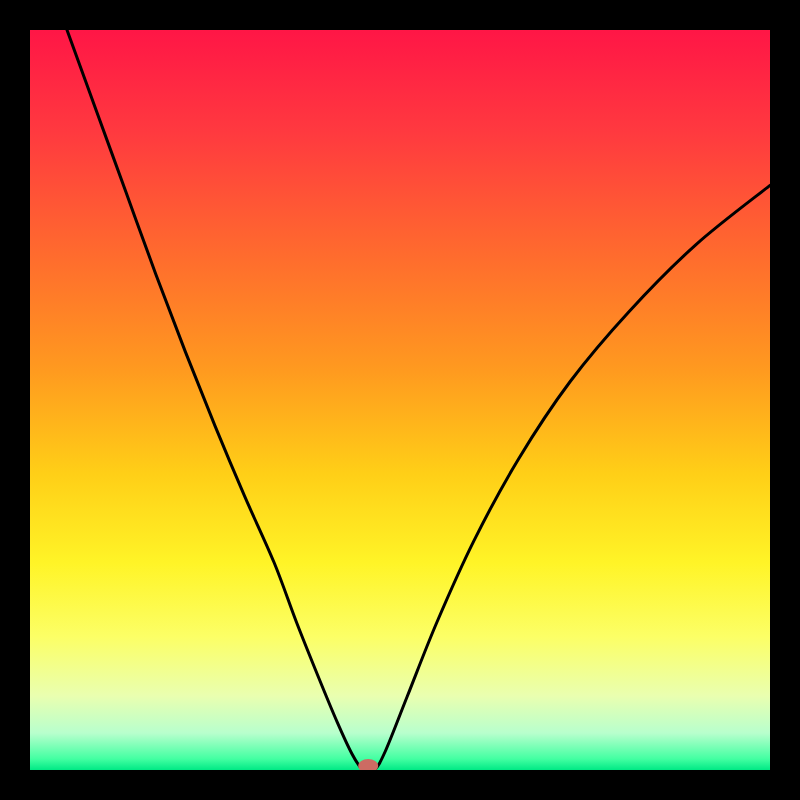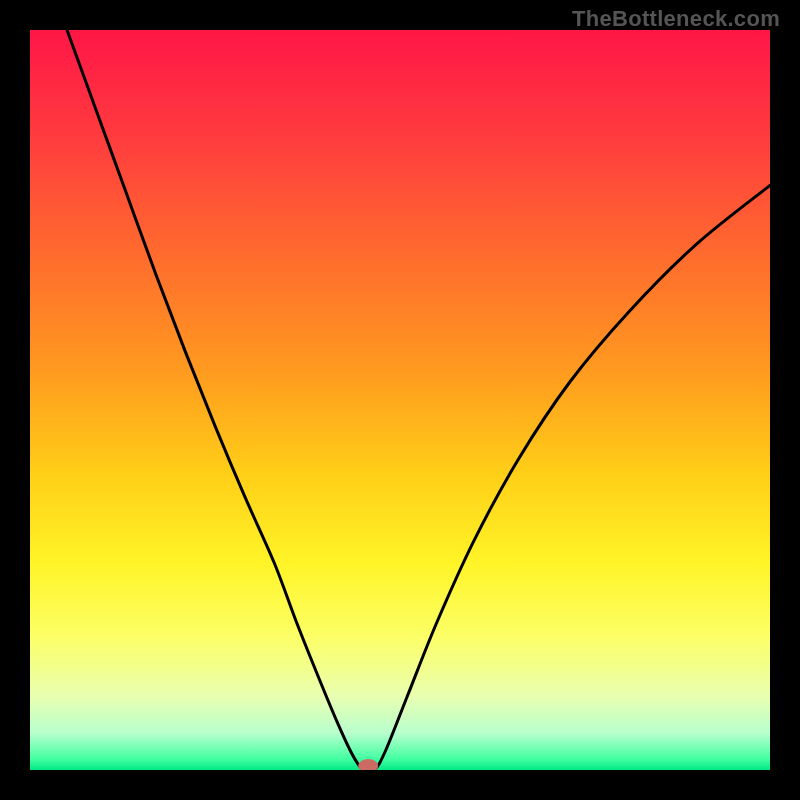--- a/index.html
+++ b/index.html
@@ -47,21 +47,20 @@
     top: 0;
     width: 740px;
     height: 740px;
   }
 </style>
 </head>
 <body>
 
 <div class="outer">
 
-  <div class="watermark">TheBottleneck.com</div>
 
   <div class="plot-frame">
 
     <svg class="plot-inner" viewBox="0 0 740 740" preserveAspectRatio="none">
       <defs>
         <linearGradient id="bg-grad" x1="0" y1="0" x2="0" y2="1">
             <stop offset="0.00%" stop-color="#ff1646"></stop>
             <stop offset="14.00%" stop-color="#ff3a3f"></stop>
             <stop offset="30.00%" stop-color="#ff6a2e"></stop>
             <stop offset="46.00%" stop-color="#ff9a1f"></stop>

